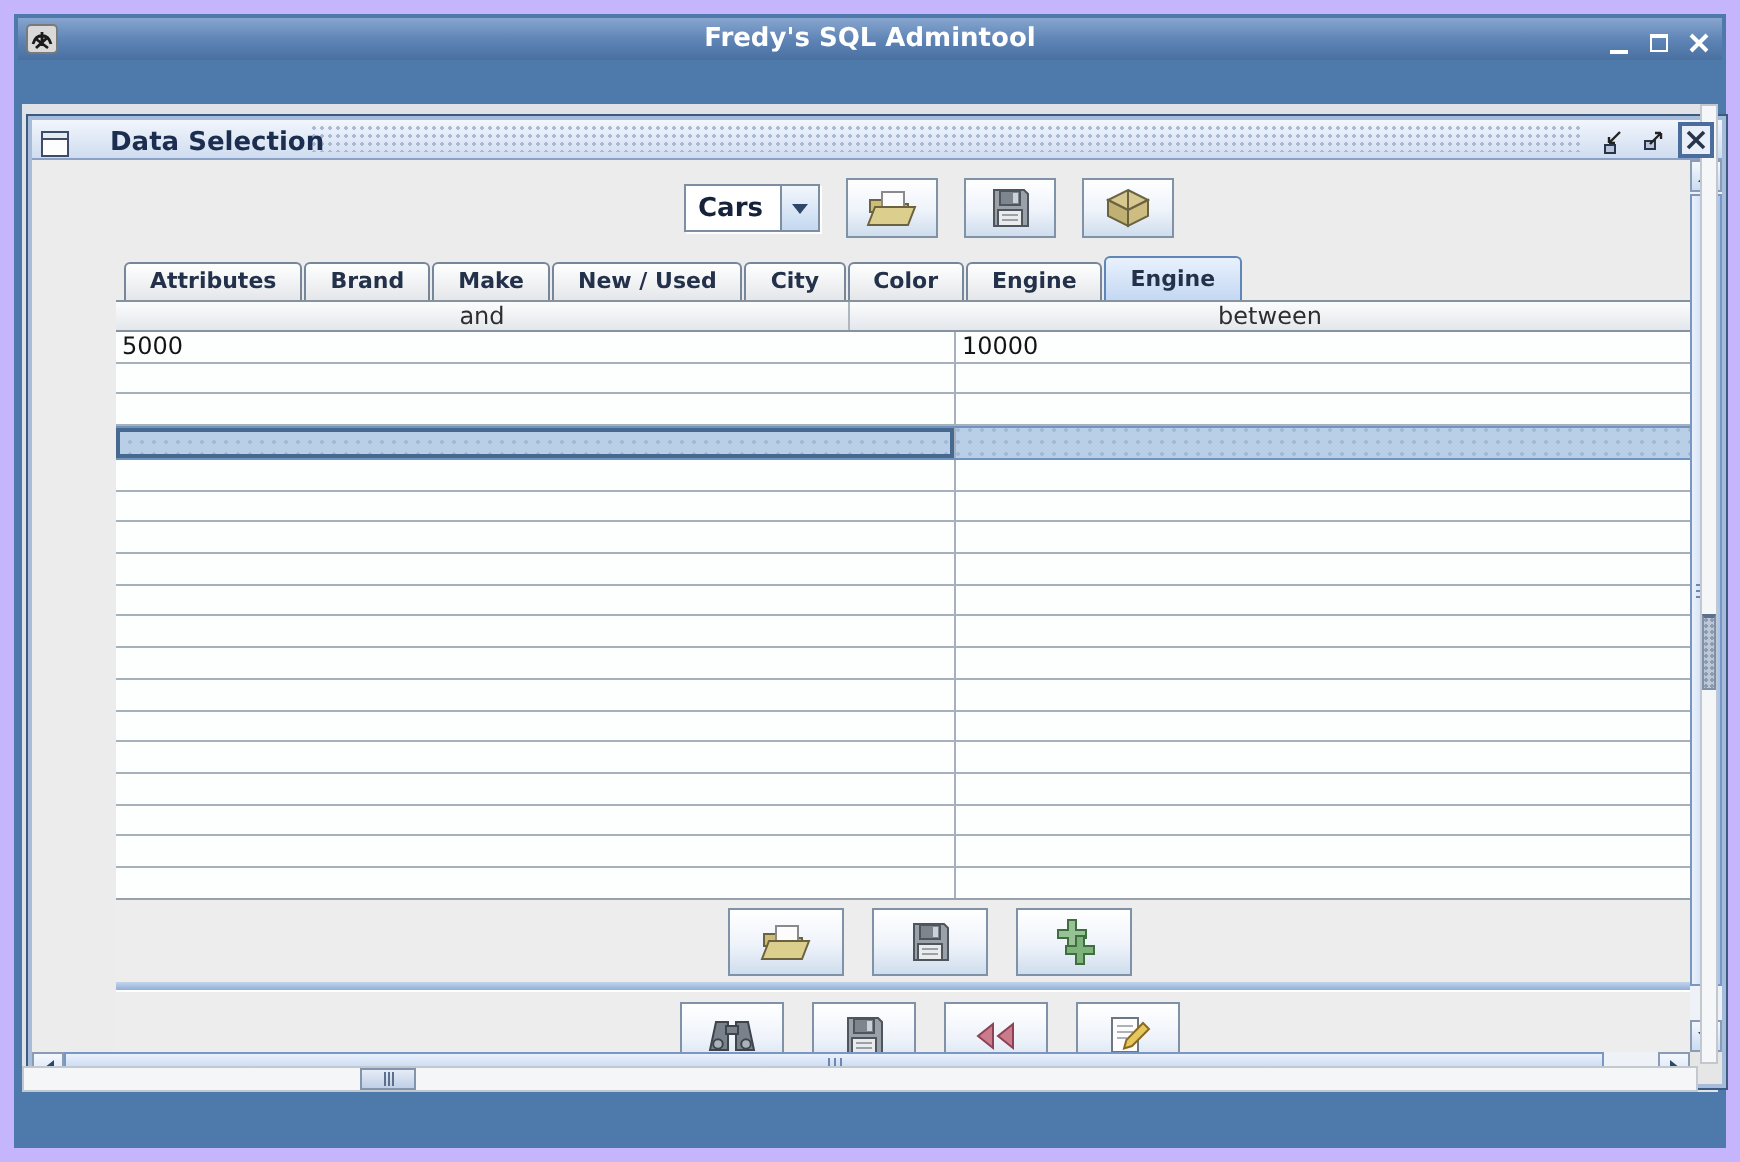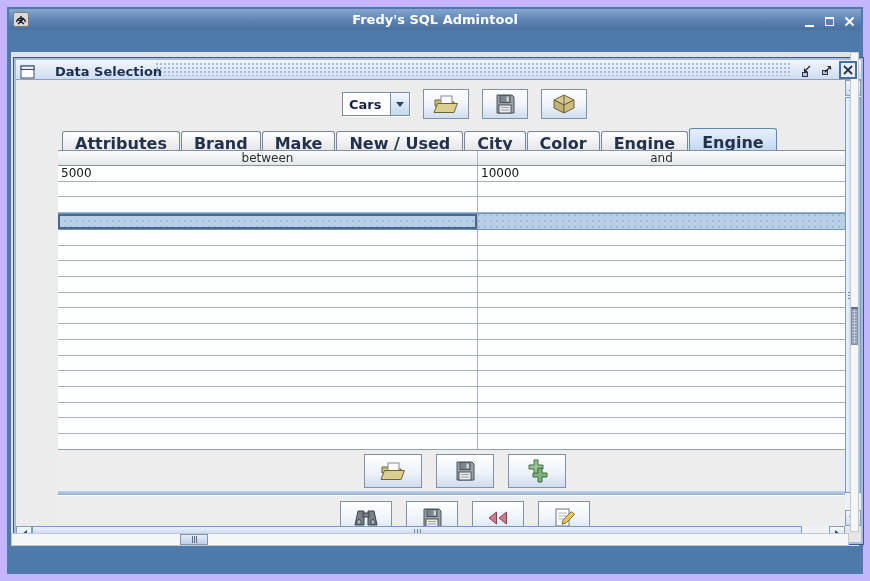--- a/index.html
+++ b/index.html
@@ -101,21 +101,21 @@
     display:flex; align-items:center; justify-content:center; }
   .tbtn { width:46px; height:30px; flex:none; }
   .pbtn  { width:58px; height:34px; flex:none; }
   .pbtn2 { width:52px; height:34px; flex:none; }
 
   
   .tabs { height:22px; display:flex; align-items:flex-end; padding-left:4px;
     background:#ececec; flex:none; }
   .tab { height:19px; border:1px solid #76879b; border-bottom:none;
     border-radius:3px 3px 0 0; background:linear-gradient(#ffffff,#e4e6e9);
-    font-weight:bold; font-size:16px; color:#23314a;
+    font-weight:bold; font-size:11px; color:#23314a;
     padding:2px 12px 0; margin-right:1px; white-space:nowrap; }
   .tab.selected { height:22px; padding-top:4px;
     background:linear-gradient(#e9f1fd,#c3d8f3); border-color:#5f86b8; }
 
   
   .grid-header { height:16px; display:flex; flex:none;
     background:linear-gradient(#fbfcfd,#e3e7ec);
     border-top:1px solid #87929f; border-bottom:1px solid #87929f;
     font-size:12px; color:#2e2e2e; }
   .gh-cell { display:flex; align-items:center; justify-content:center;
@@ -259,22 +259,22 @@
               <span class="tab">Brand</span>
               <span class="tab">Make</span>
               <span class="tab">New / Used</span>
               <span class="tab">City</span>
               <span class="tab">Color</span>
               <span class="tab">Engine</span>
               <span class="tab selected">Engine</span>
             </div>
 
           <div class="grid-header" id="grid-header">
+              <span class="gh-cell col2">and</span>
               <span class="gh-cell col1">between</span>
-              <span class="gh-cell col2">and</span>
             </div>
           <div class="grid-body" id="grid-body">
               <div class="grid-row">
                 <span class="cell col1">5000</span>
                 <span class="cell col2">10000</span>
               </div>
               <div class="grid-row">
                 <span class="cell col1"></span>
                 <span class="cell col2"></span>
               </div>

